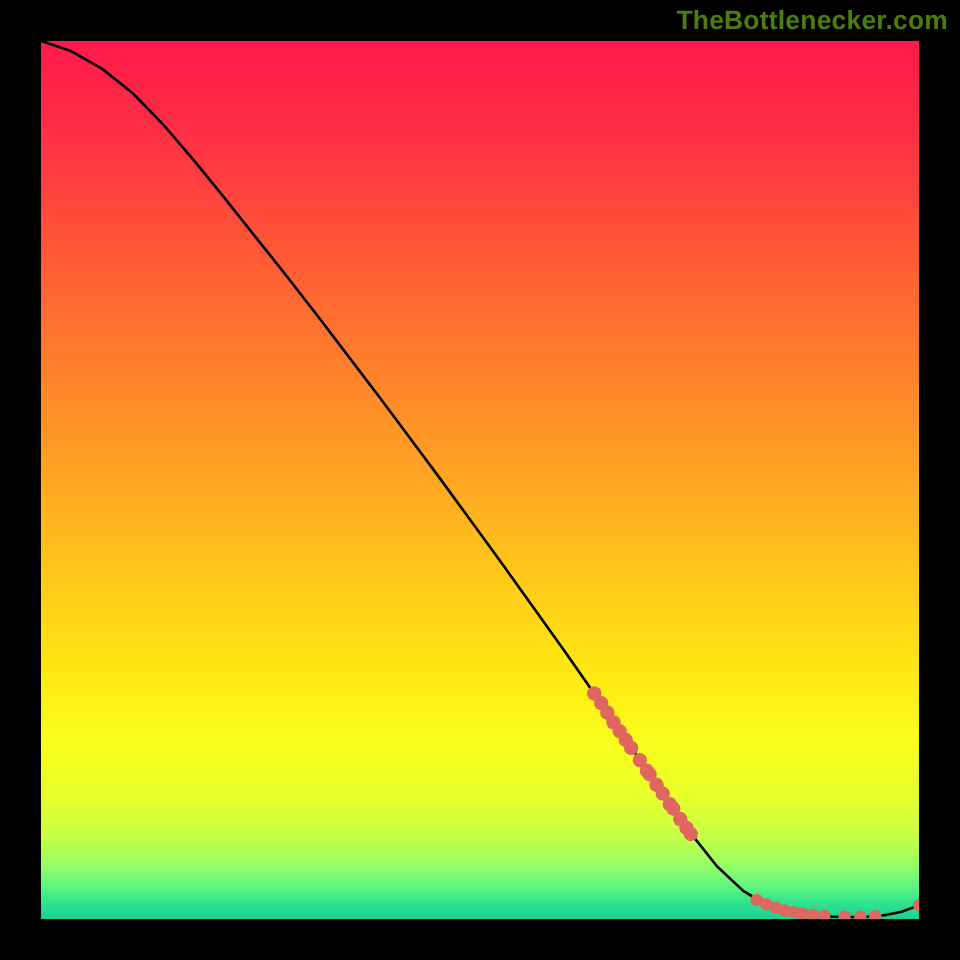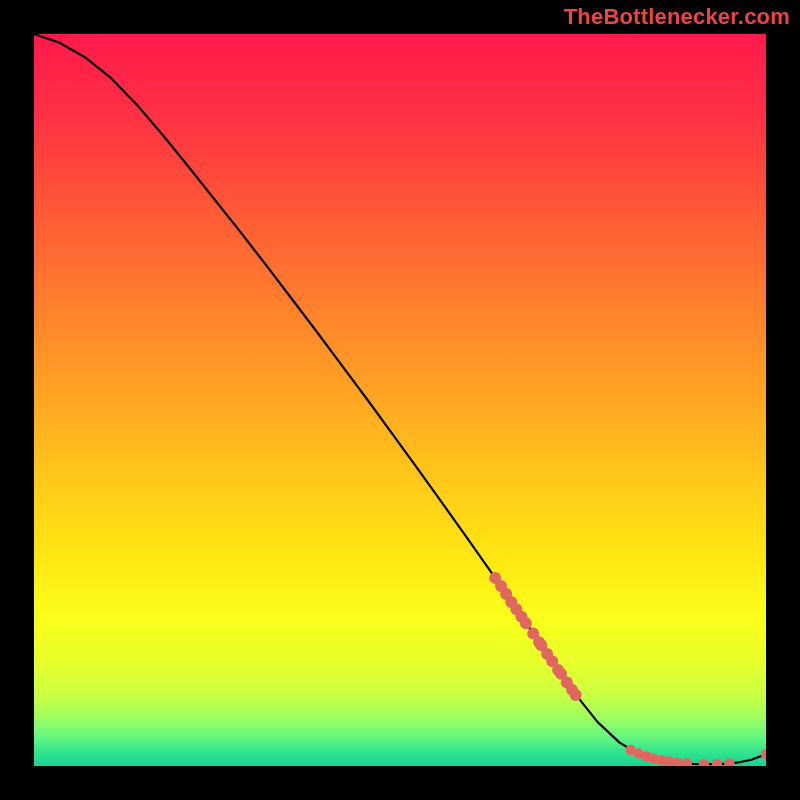--- a/index.html
+++ b/index.html
@@ -16,21 +16,21 @@
     width: 800px;
     height: 800px;
     background: #000;
   }
   .watermark {
     position: absolute;
     top: 4px;
     right: 10px;
     font-size: 22px;
     font-weight: 600;
-    color: #ef4444;
+    color: #4d7c0f;
     letter-spacing: 0.2px;
     user-select: none;
   }
   .plot-area {
     position: absolute;
     left: 34px;
     top: 34px;
     width: 732px;
     height: 732px;
   }

